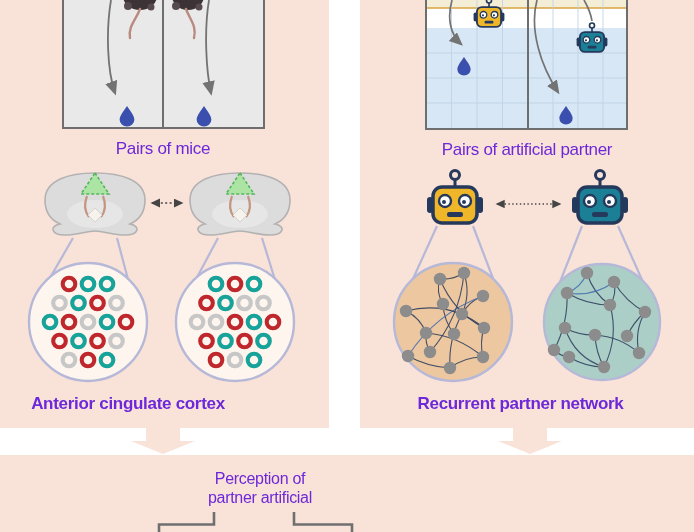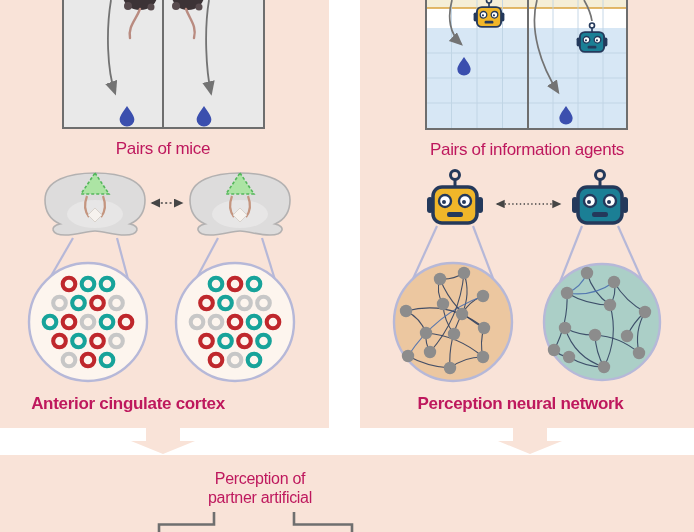--- a/index.html
+++ b/index.html
@@ -1,19 +1,19 @@
 <!DOCTYPE html>
 <html><head>
 <meta charset="utf-8">
 <style>
   html,body{margin:0;padding:0;background:#ffffff;}
   .stage{position:relative;width:694px;height:532px;overflow:hidden;
          font-family:"Liberation Sans","DejaVu Sans",sans-serif;background:#ffffff;}
   .stage svg{position:absolute;left:0;top:0;}
-  .lbl{position:absolute;text-align:center;color:#be185d;letter-spacing:-0.3px;}
+  .lbl{position:absolute;text-align:center;color:#6d28d9;letter-spacing:-0.3px;}
   .lbl-pair{font-size:17px;font-weight:400;}
   .lbl-region{font-size:17px;font-weight:700;}
   .lbl-caption{font-size:16px;font-weight:400;line-height:19px;}
 </style>
 </head>
 <body>
 
 <div class="stage">
 
 <svg width="694" height="532" viewBox="0 0 694 532">
@@ -236,21 +236,21 @@
         <circle cx="604" cy="367" r="6.2" fill="#8c8c8c"></circle>
         <circle cx="639" cy="353" r="6.2" fill="#8c8c8c"></circle>
         <circle cx="627" cy="336" r="6.2" fill="#8c8c8c"></circle>
       </g>
 
   <path d="M214,512 L214,524.5 L159,524.5 L159,532" fill="none" stroke="#6f6f6f" stroke-width="2.6"></path>
   <path d="M294,512 L294,524.5 L352,524.5 L352,532" fill="none" stroke="#6f6f6f" stroke-width="2.6"></path>
 </svg>
 
 <div class="lbl lbl-pair" style="left:43px;top:139px;width:240px;">Pairs of mice</div>
-<div class="lbl lbl-pair" style="left:407px;top:140px;width:240px;">Pairs of information agents</div>
+<div class="lbl lbl-pair" style="left:407px;top:140px;width:240px;">Pairs of artificial partner</div>
 <div class="lbl lbl-region" style="left:8px;top:394px;width:240px;">Anterior cingulate cortex</div>
-<div class="lbl lbl-region" style="left:398px;top:394px;width:245px;">Perception neural network</div>
+<div class="lbl lbl-region" style="left:398px;top:394px;width:245px;">Recurrent partner network</div>
 <div class="lbl lbl-caption" style="left:140px;top:469px;width:240px;">
   <div>Perception of</div>
   <div>partner artificial</div>
 </div>
 
 </div>
 
 </body></html>

